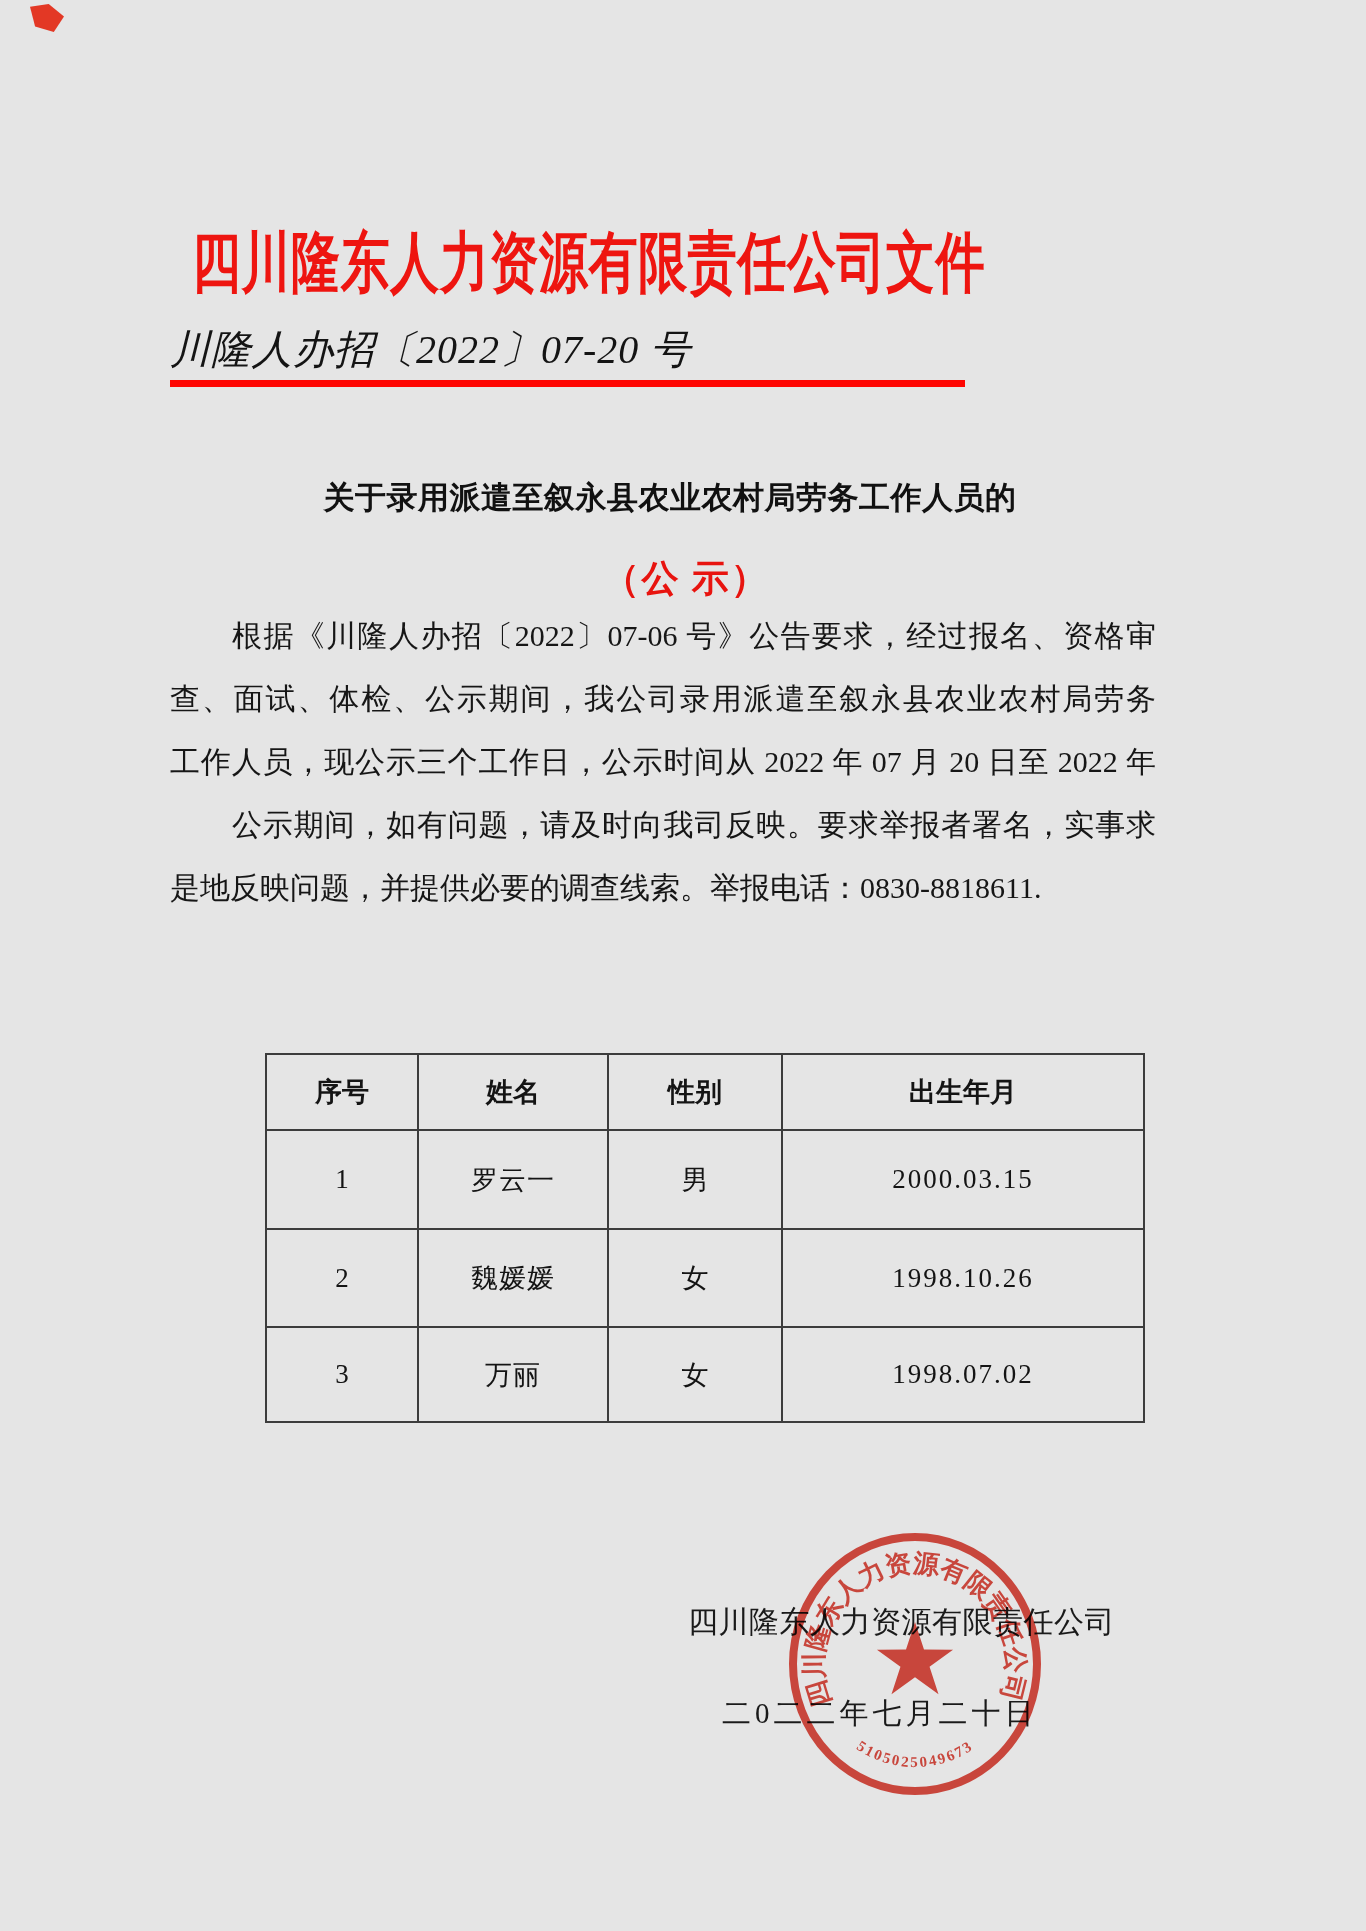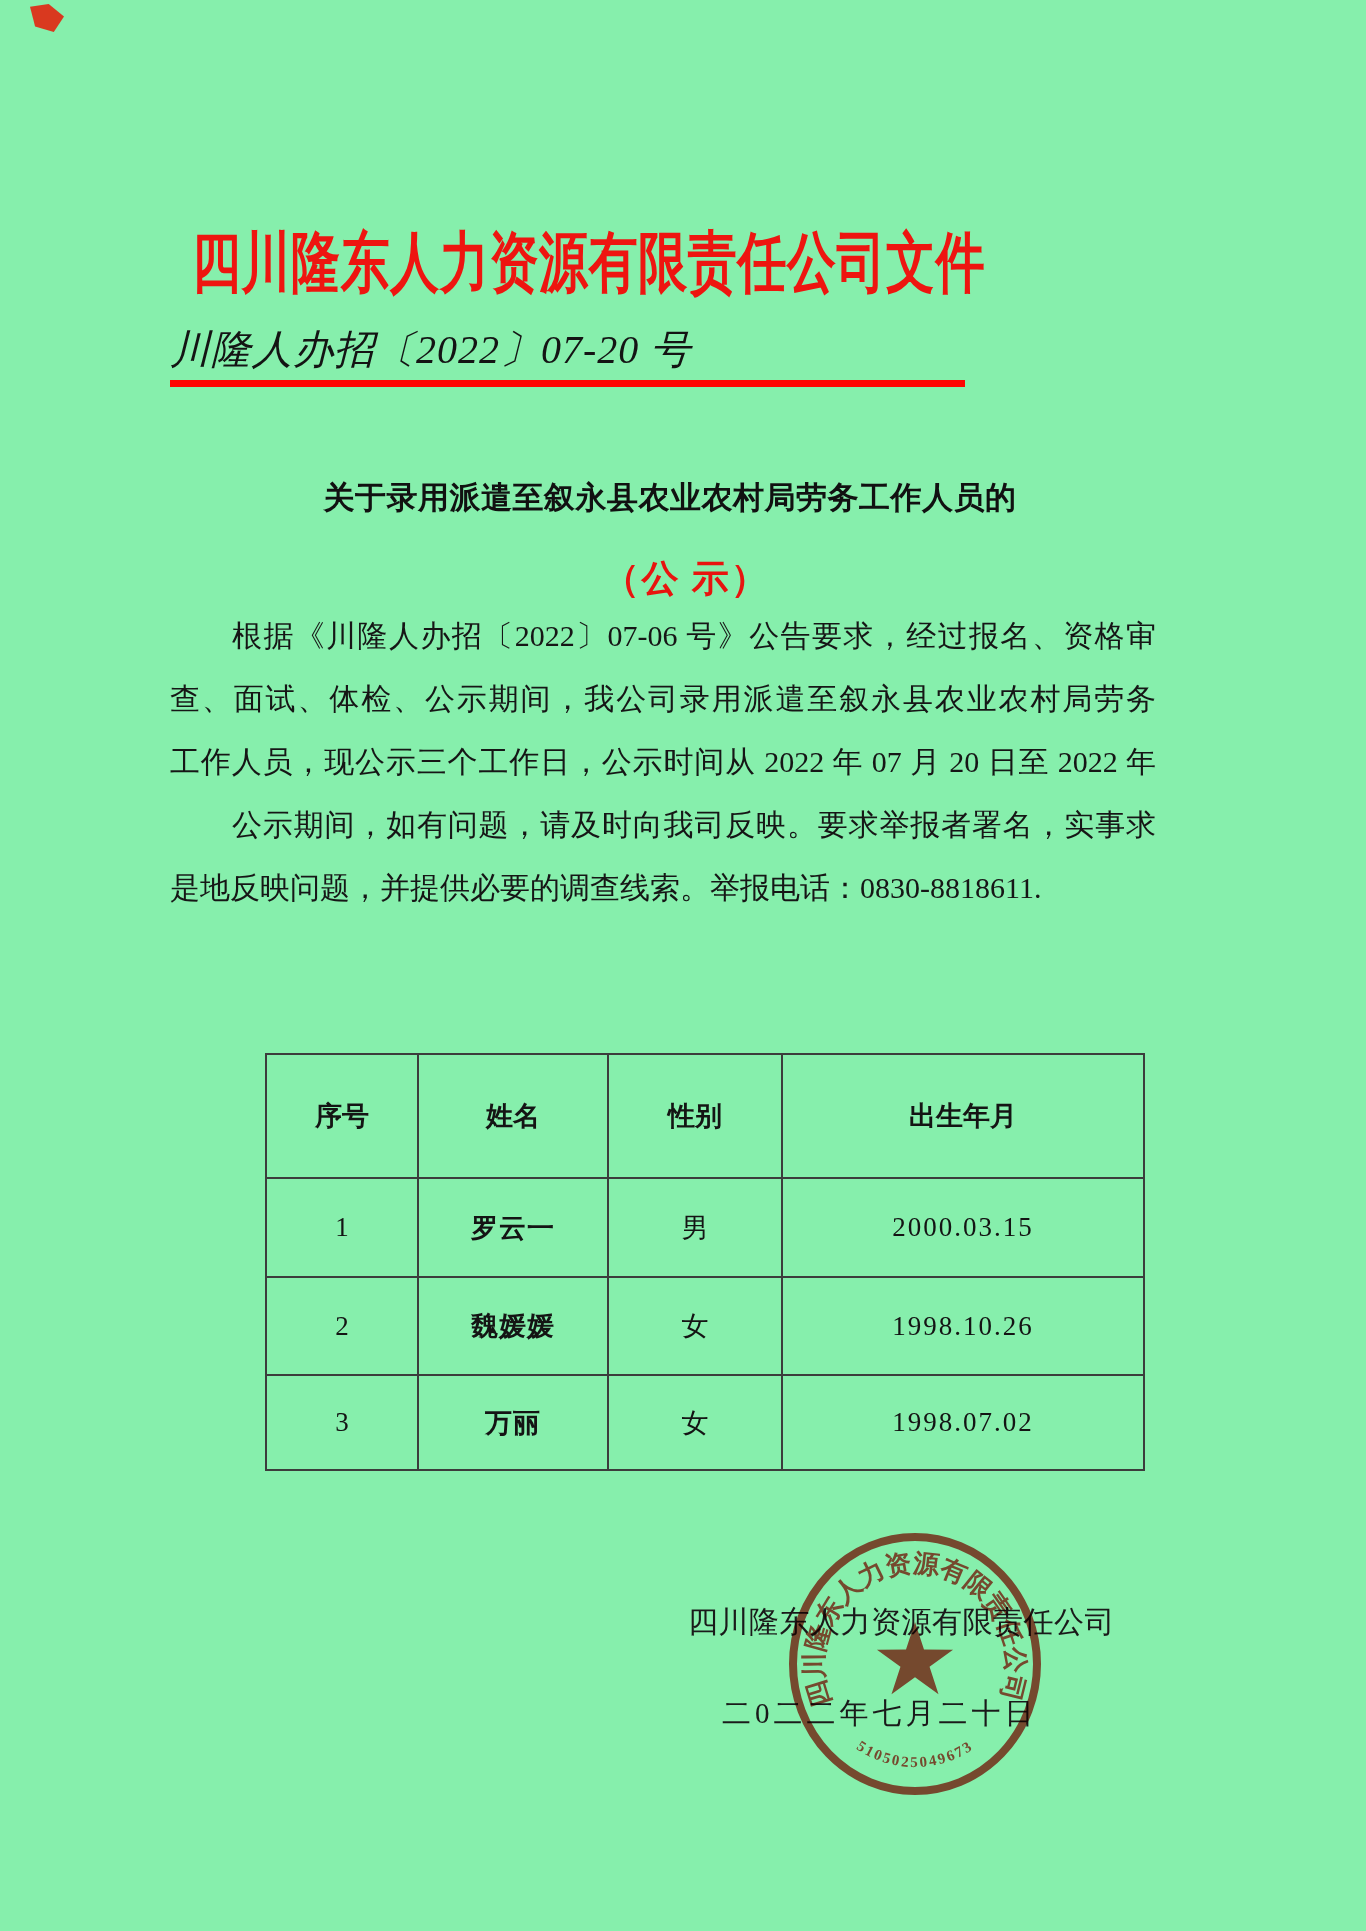--- a/index.html
+++ b/index.html
@@ -1,20 +1,20 @@
 <!DOCTYPE html>
 <html><head>
 <meta charset="utf-8">
 <style>
   html,body{margin:0;padding:0;background:#ffffff;}
   .page{
     position:relative;
     width:1366px;height:1931px;
     margin:0 auto;
-    background:#86efac;
+    background:#e5e5e5;
     font-family:"Liberation Serif","DejaVu Serif",serif;
     color:#1c1c1c;
     overflow:hidden;
   }
   .corner-mark{
     position:absolute;left:30px;top:4px;width:34px;height:28px;
     background:#e2250f;
     clip-path:polygon(0 10%,55% 0,100% 45%,70% 100%,15% 80%);
     opacity:.9;
   }
@@ -59,27 +59,27 @@
     position:absolute;left:265px;top:1053px;
     border-collapse:collapse;table-layout:fixed;
   }
   .roster-table td{
     border:2px solid #3c3c3c;
     text-align:center;vertical-align:middle;
     font-size:27px;color:#141414;
     padding:0;
   }
   .roster-table .hdr{font-weight:bold;}
-  .roster-table .name{font-weight:bold;letter-spacing:1px;margin-top:6px;}
+  .roster-table .name{font-weight:normal;letter-spacing:1px;margin-top:6px;}
   .roster-table .date{letter-spacing:2px;}
   .col-no{width:150px;}
   .col-name{width:188px;}
   .col-gender{width:172px;}
   .col-birth{width:360px;}
-  .row-h{height:124px;}
+  .row-h{height:76px;}
   .row-1{height:99px;}
   .row-2{height:98px;}
   .row-3{height:95px;}
   .sig-company{
     position:absolute;left:688px;top:1602px;
     font-size:30px;color:#1a1a1a;letter-spacing:0.5px;white-space:nowrap;
   }
   .sig-date{
     position:absolute;left:722px;top:1678px;
     font-size:29px;color:#1a1a1a;letter-spacing:4px;white-space:nowrap;margin-top:16px;

